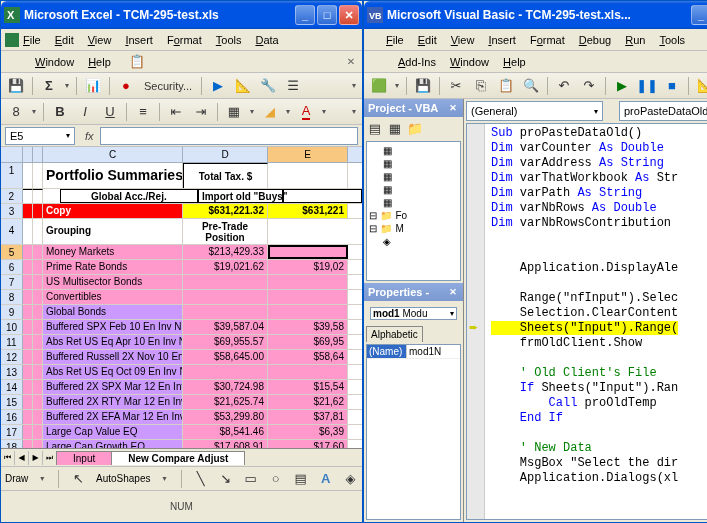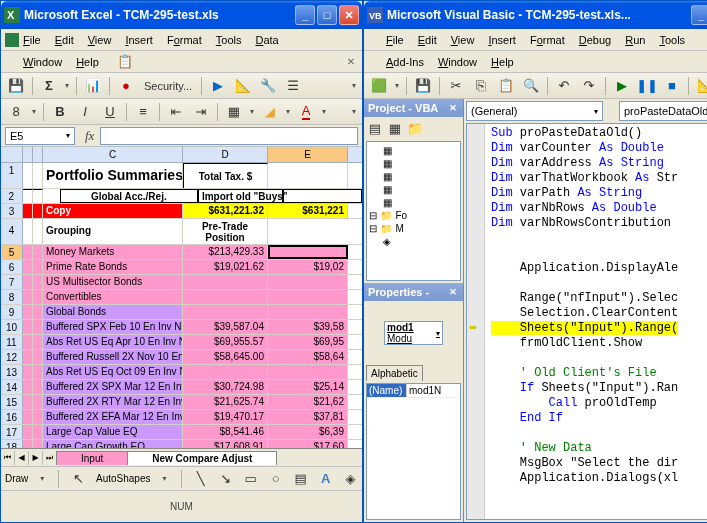--- a/index.html
+++ b/index.html
@@ -11,34 +11,34 @@
   
   .titlebar { height: 28px; background: linear-gradient(to bottom, #3a7ae0 0%, #0054e3 10%, #0054e3 90%, #0049c5 100%); display: flex; align-items: center; padding: 0 3px; color: white; font-weight: bold; font-size: 12px; border-radius: 6px 6px 0 0; }
   .titlebar-icon { width: 16px; height: 16px; margin-right: 4px; }
   .titlebar-text { flex: 1; white-space: nowrap; overflow: hidden; text-overflow: ellipsis; }
   .win-controls { display: flex; gap: 2px; }
   .win-btn { width: 20px; height: 20px; border-radius: 3px; display: flex; align-items: center; justify-content: center; font-size: 11px; font-weight: bold; color: white; border: 1px solid rgba(255,255,255,0.4); }
   .win-btn.min, .win-btn.max { background: linear-gradient(#6d9eeb, #2e6bd6); }
   .win-btn.close { background: linear-gradient(#f08080, #d64b2e); }
   
   .menubar { height: 22px; background: #ece9d8; display: flex; align-items: center; padding: 0 4px 0 16px; gap: 2px; border-bottom: 1px solid #c0c0c0; }
-  .menubar.row2 { padding-left: 16px; }
+  .menubar.row2 { padding-left: 28px; }
   .menu-item { padding: 2px 6px; cursor: default; }
   .menu-item u { text-decoration: underline; }
   .menu-close { margin-left: auto; width: 14px; height: 14px; display: flex; align-items: center; justify-content: center; font-size: 10px; color: #666; }
   
   .toolbar { height: 26px; background: linear-gradient(#f4f2e8,#e6e2d0); display: flex; align-items: center; padding: 2px 4px; gap: 3px; border-bottom: 1px solid #c0c0c0; }
   .tbtn { width: 22px; height: 22px; display: flex; align-items: center; justify-content: center; font-size: 13px; color: #333; border: 1px solid transparent; }
   .tsep { width: 1px; height: 18px; background: #b0b0a0; margin: 0 2px; }
   .tlabel { font-size: 11px; padding: 0 4px; color: #333; }
   .tdd { font-size: 8px; color: #555; padding: 0 2px; }
   
   .formula-bar { height: 22px; display: flex; align-items: center; background: #ece9d8; border-bottom: 1px solid #c0c0c0; }
   .name-box { width: 70px; height: 18px; background: white; border: 1px solid #7f9db9; padding: 1px 4px; font-size: 11px; margin-right: 4px; margin-left: 4px; display:flex; align-items:center; }
-  .fx-label { font-style: italic; font-size: 13px; padding: 0 6px; color: #444; font-family: Liberation Serif, serif; }
+  .fx-label { font-style: italic; font-size: 11px; padding: 0 6px; color: #444; }
   .formula-input { flex: 1; height: 18px; background: white; border: 1px solid #7f9db9; padding: 1px 4px; font-size: 11px; margin-right: 4px; }
   
   .sheet-area { flex: 1; overflow: hidden; display: flex; flex-direction: column; background: white; }
   .col-headers { display: flex; height: 16px; background: #d8e4f8; border-bottom: 1px solid #a0b0c0; }
   .row-head { width: 22px; background: #d8e4f8; border-right: 1px solid #a0b0c0; font-size: 10px; text-align: center; line-height: 15px; }
   .col-head { border-right: 1px solid #a0b0c0; text-align: center; font-size: 10px; line-height: 15px; background: #d8e4f8; }
   .col-head.sel, .row-head.sel { background: #f8c880; }
   .cA { width: 10px; } .cB { width: 10px; } .cC { width: 140px; } .cD { width: 85px; } .cE { width: 80px; }
   
   .grid-body { flex: 1; overflow: hidden; }
@@ -50,21 +50,21 @@
   .cell.bold { font-weight: bold; }
   .cell.red { background: #ff0000; color: white; }
   .cell.yellow { background: #ffff00; color: black; }
   .cell.pink { background: #ff99cc; }
   .cell.purple { background: #cc99ff; }
   .cell.selected { border: 2px solid black; }
   .cell.wrap { white-space: normal; line-height: 11px; display:flex; align-items:center; justify-content:center; }
 
   .sheet-tabs { height: 18px; display: flex; align-items: center; background: #ece9d8; border-top: 1px solid #888; font-size: 10px; }
   .tab-nav-btn { width: 14px; height: 14px; display: flex; align-items: center; justify-content: center; font-size: 8px; border-right: 1px solid #bbb; }
-  .sheet-tab { padding: 1px 24px; background: #ece9d8; border: 1px solid #888; border-bottom: none; margin-left: -1px; }
+  .sheet-tab { padding: 1px 16px; background: #ece9d8; border: 1px solid #888; border-bottom: none; margin-left: -1px; }
   .sheet-tab.active { background: white; font-weight: bold; }
   
   .draw-bar { height: 24px; display: flex; align-items: center; padding: 0 4px; gap: 10px; background: #ece9d8; border-top: 1px solid #c0c0c0; font-size: 10px; }
   .status-bar { height: 32px; background: #ece9d8; border-top: 1px solid #c0c0c0; font-size: 10px; display: flex; align-items: center; padding: 0 8px; color: #444; }
   .status-bar span.num { margin: 0 auto; }
 
   
   .vba-body { flex: 1; display: flex; overflow: hidden; }
   .vba-left { width: 100px; display: flex; flex-direction: column; background: #ece9d8; border-right: 1px solid #888; }
   .panel-title { height: 18px; background: linear-gradient(#8faade,#7b99d0); color: white; font-size: 11px; font-weight: bold; padding: 2px 4px; display: flex; align-items: center; justify-content: space-between; }
@@ -307,36 +307,36 @@
             <div class="cell cC purple">Abs Ret US Eq Oct 09 En Inv Note</div>
             <div class="cell cD pink right"></div>
             <div class="cell cE pink right"></div>
           </div>
           <div class="grid-row">
             <div class="row-head">14</div>
             <div class="cell cA pink"></div>
             <div class="cell cB pink"></div>
             <div class="cell cC purple">Buffered 2X SPX Mar 12 En Inv N</div>
             <div class="cell cD pink right">$30,724.98</div>
-            <div class="cell cE pink right">$25,14</div>
+            <div class="cell cE pink right">$15,54</div>
           </div>
           <div class="grid-row">
             <div class="row-head">15</div>
             <div class="cell cA pink"></div>
             <div class="cell cB pink"></div>
             <div class="cell cC purple">Buffered 2X RTY Mar 12 En Inv N</div>
             <div class="cell cD pink right">$21,625.74</div>
             <div class="cell cE pink right">$21,62</div>
           </div>
           <div class="grid-row">
             <div class="row-head">16</div>
             <div class="cell cA pink"></div>
             <div class="cell cB pink"></div>
             <div class="cell cC purple">Buffered 2X EFA Mar 12 En Inv N</div>
-            <div class="cell cD pink right">$19,470.17</div>
+            <div class="cell cD pink right">$53,299.80</div>
             <div class="cell cE pink right">$37,81</div>
           </div>
           <div class="grid-row">
             <div class="row-head">17</div>
             <div class="cell cA pink"></div>
             <div class="cell cB pink"></div>
             <div class="cell cC purple">Large Cap Value EQ</div>
             <div class="cell cD pink right">$8,541.46</div>
             <div class="cell cE pink right">$6,39</div>
           </div>
@@ -464,21 +464,21 @@
         <div class="tree-item" style="padding-left:14px;">▦</div>
         <div class="tree-item" style="padding-left:14px;">▦</div>
         <div class="tree-item">⊟ 📁 Fo</div>
         <div class="tree-item">⊟ 📁 M</div>
         <div class="tree-item" style="padding-left:14px;">◈</div>
       </div>
       <div class="panel-title">
         <span>Properties - </span>
           <span class="px">✕</span>
       </div>
-      <div style="padding:20px;text-decoration:underline;">
+      <div style="padding:6px;">
         <div class="props-combo">
             <span><b>mod1</b> <span>Modu</span></span>
             <span style="font-size:8px;">▾</span>
           </div>
       </div>
       <div style="padding:0 2px;"><span class="props-tab">Alphabetic</span></div>
       <div class="props-panel">
         <div class="props-row">
           <div class="k" style="background:#316ac5;color:white;">(Name)</div>
           <div class="v">mod1N</div>

